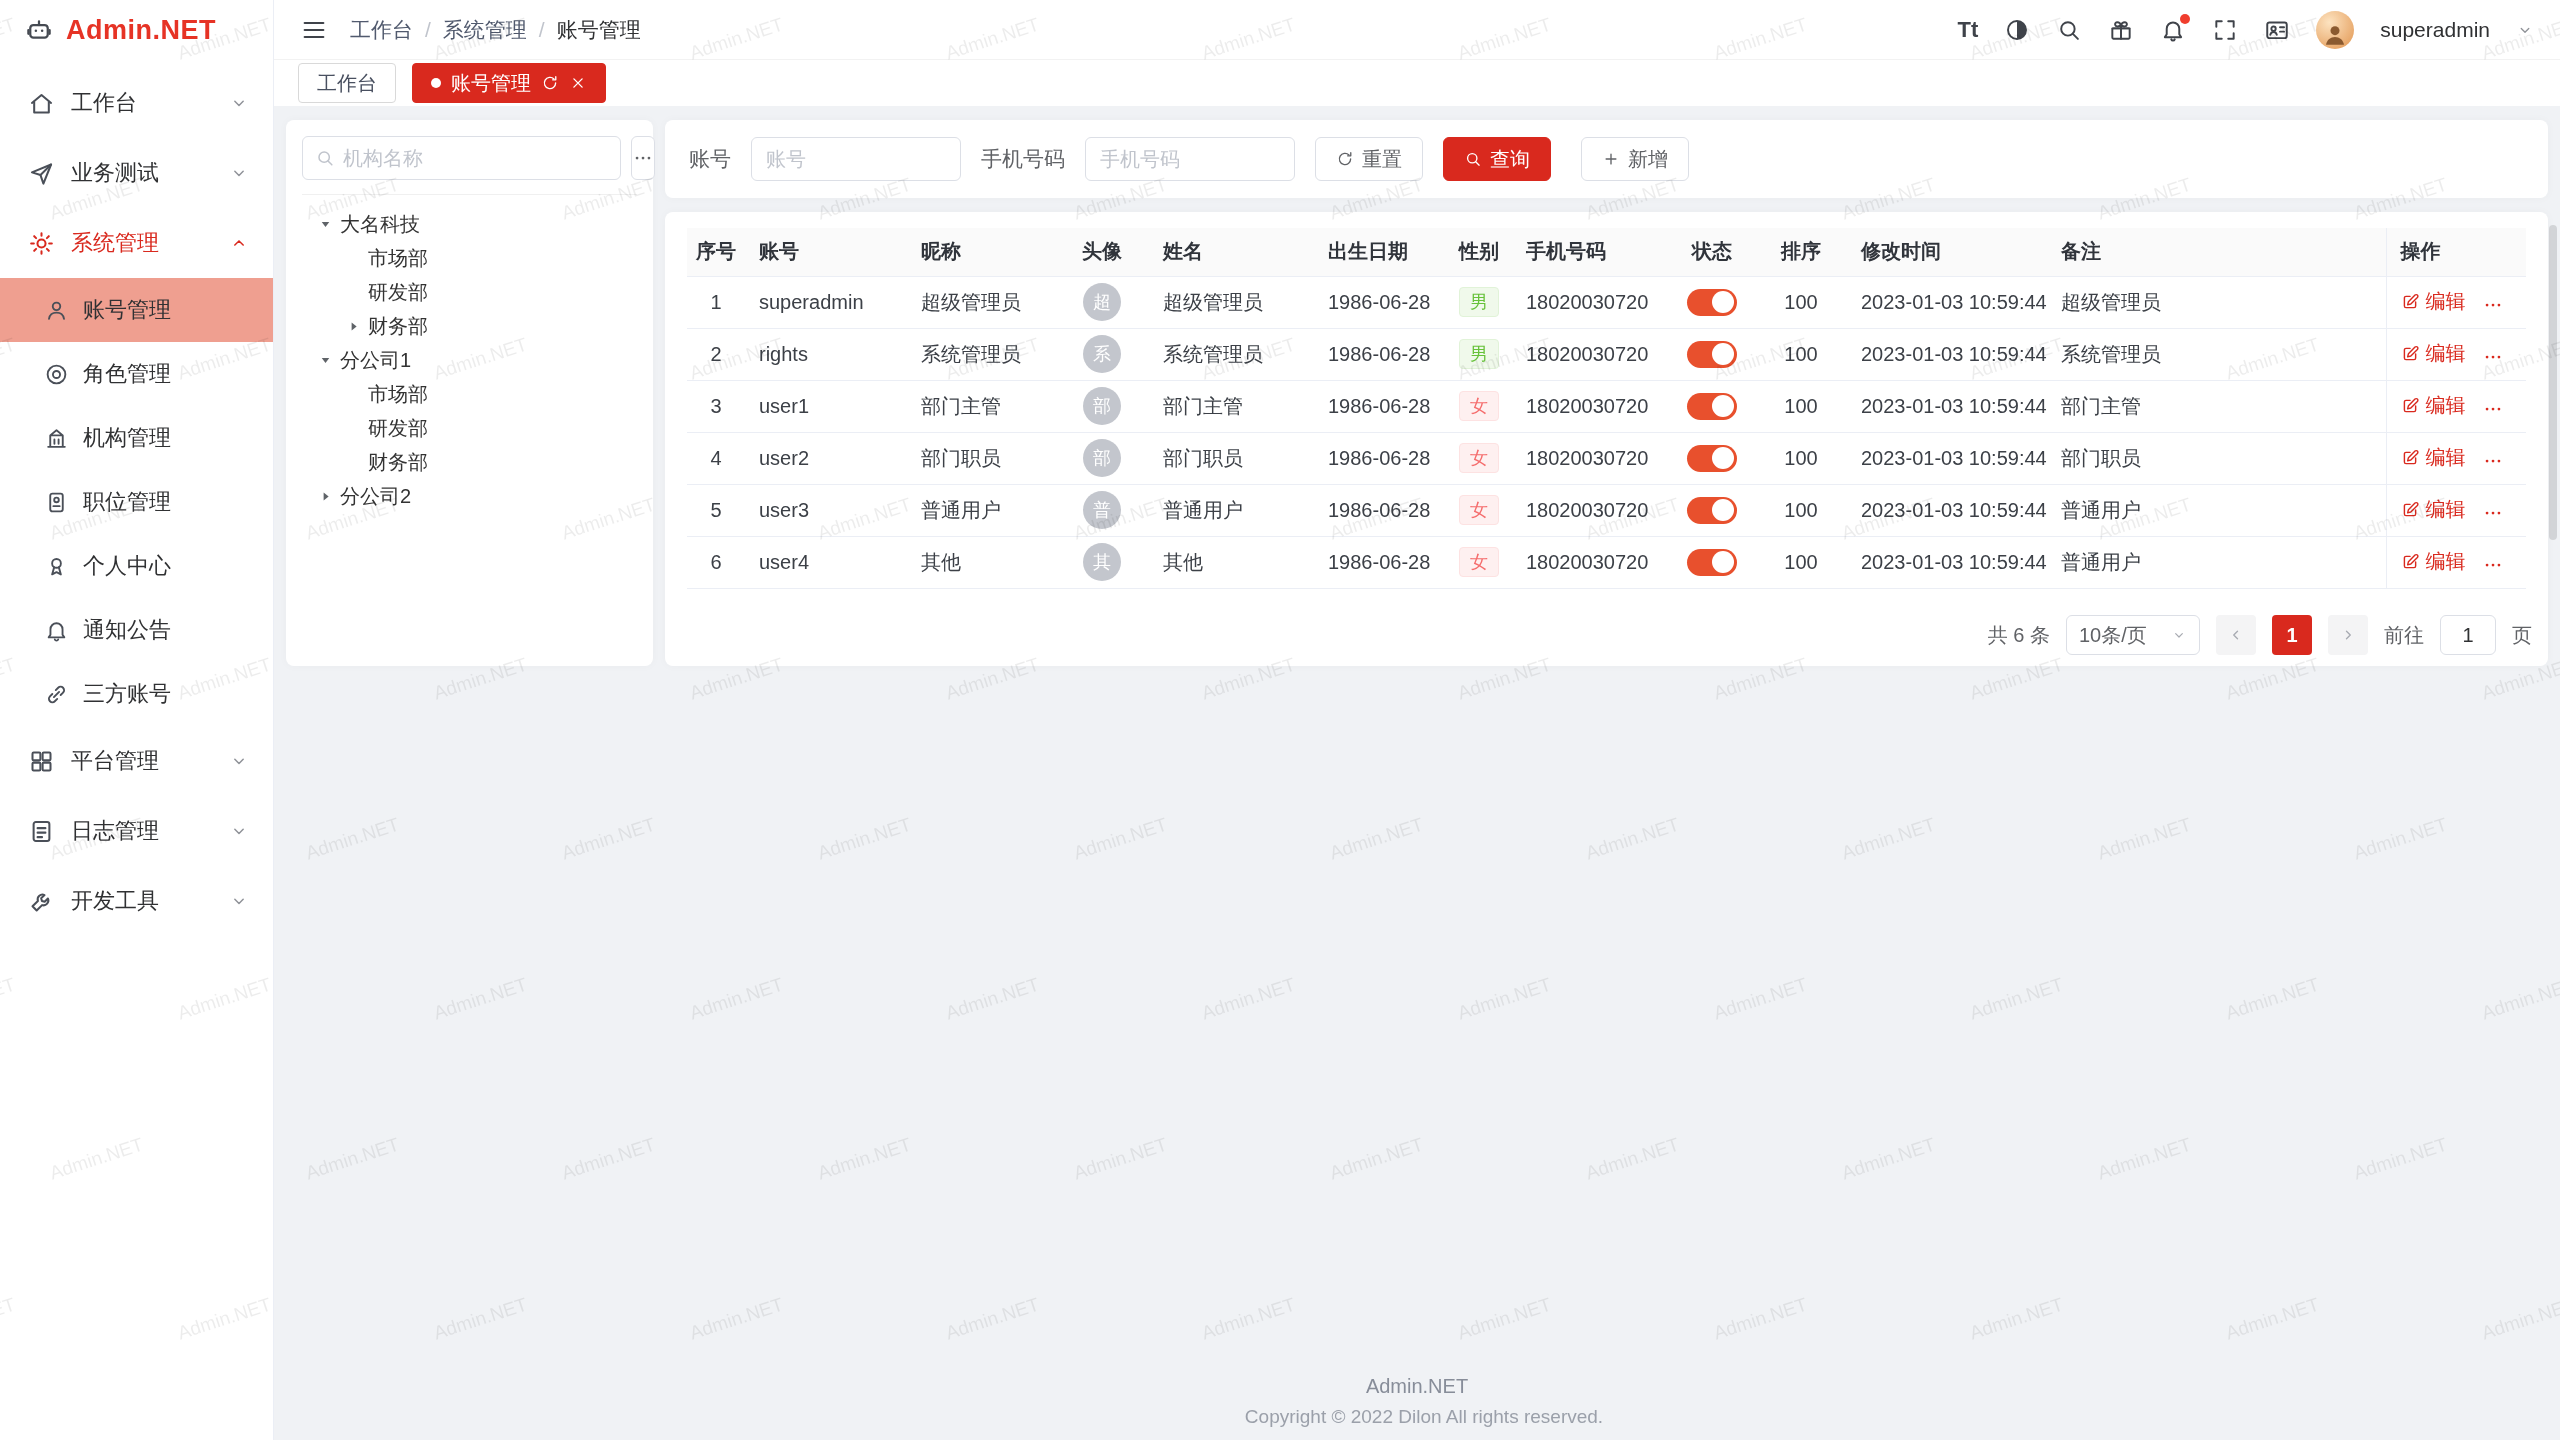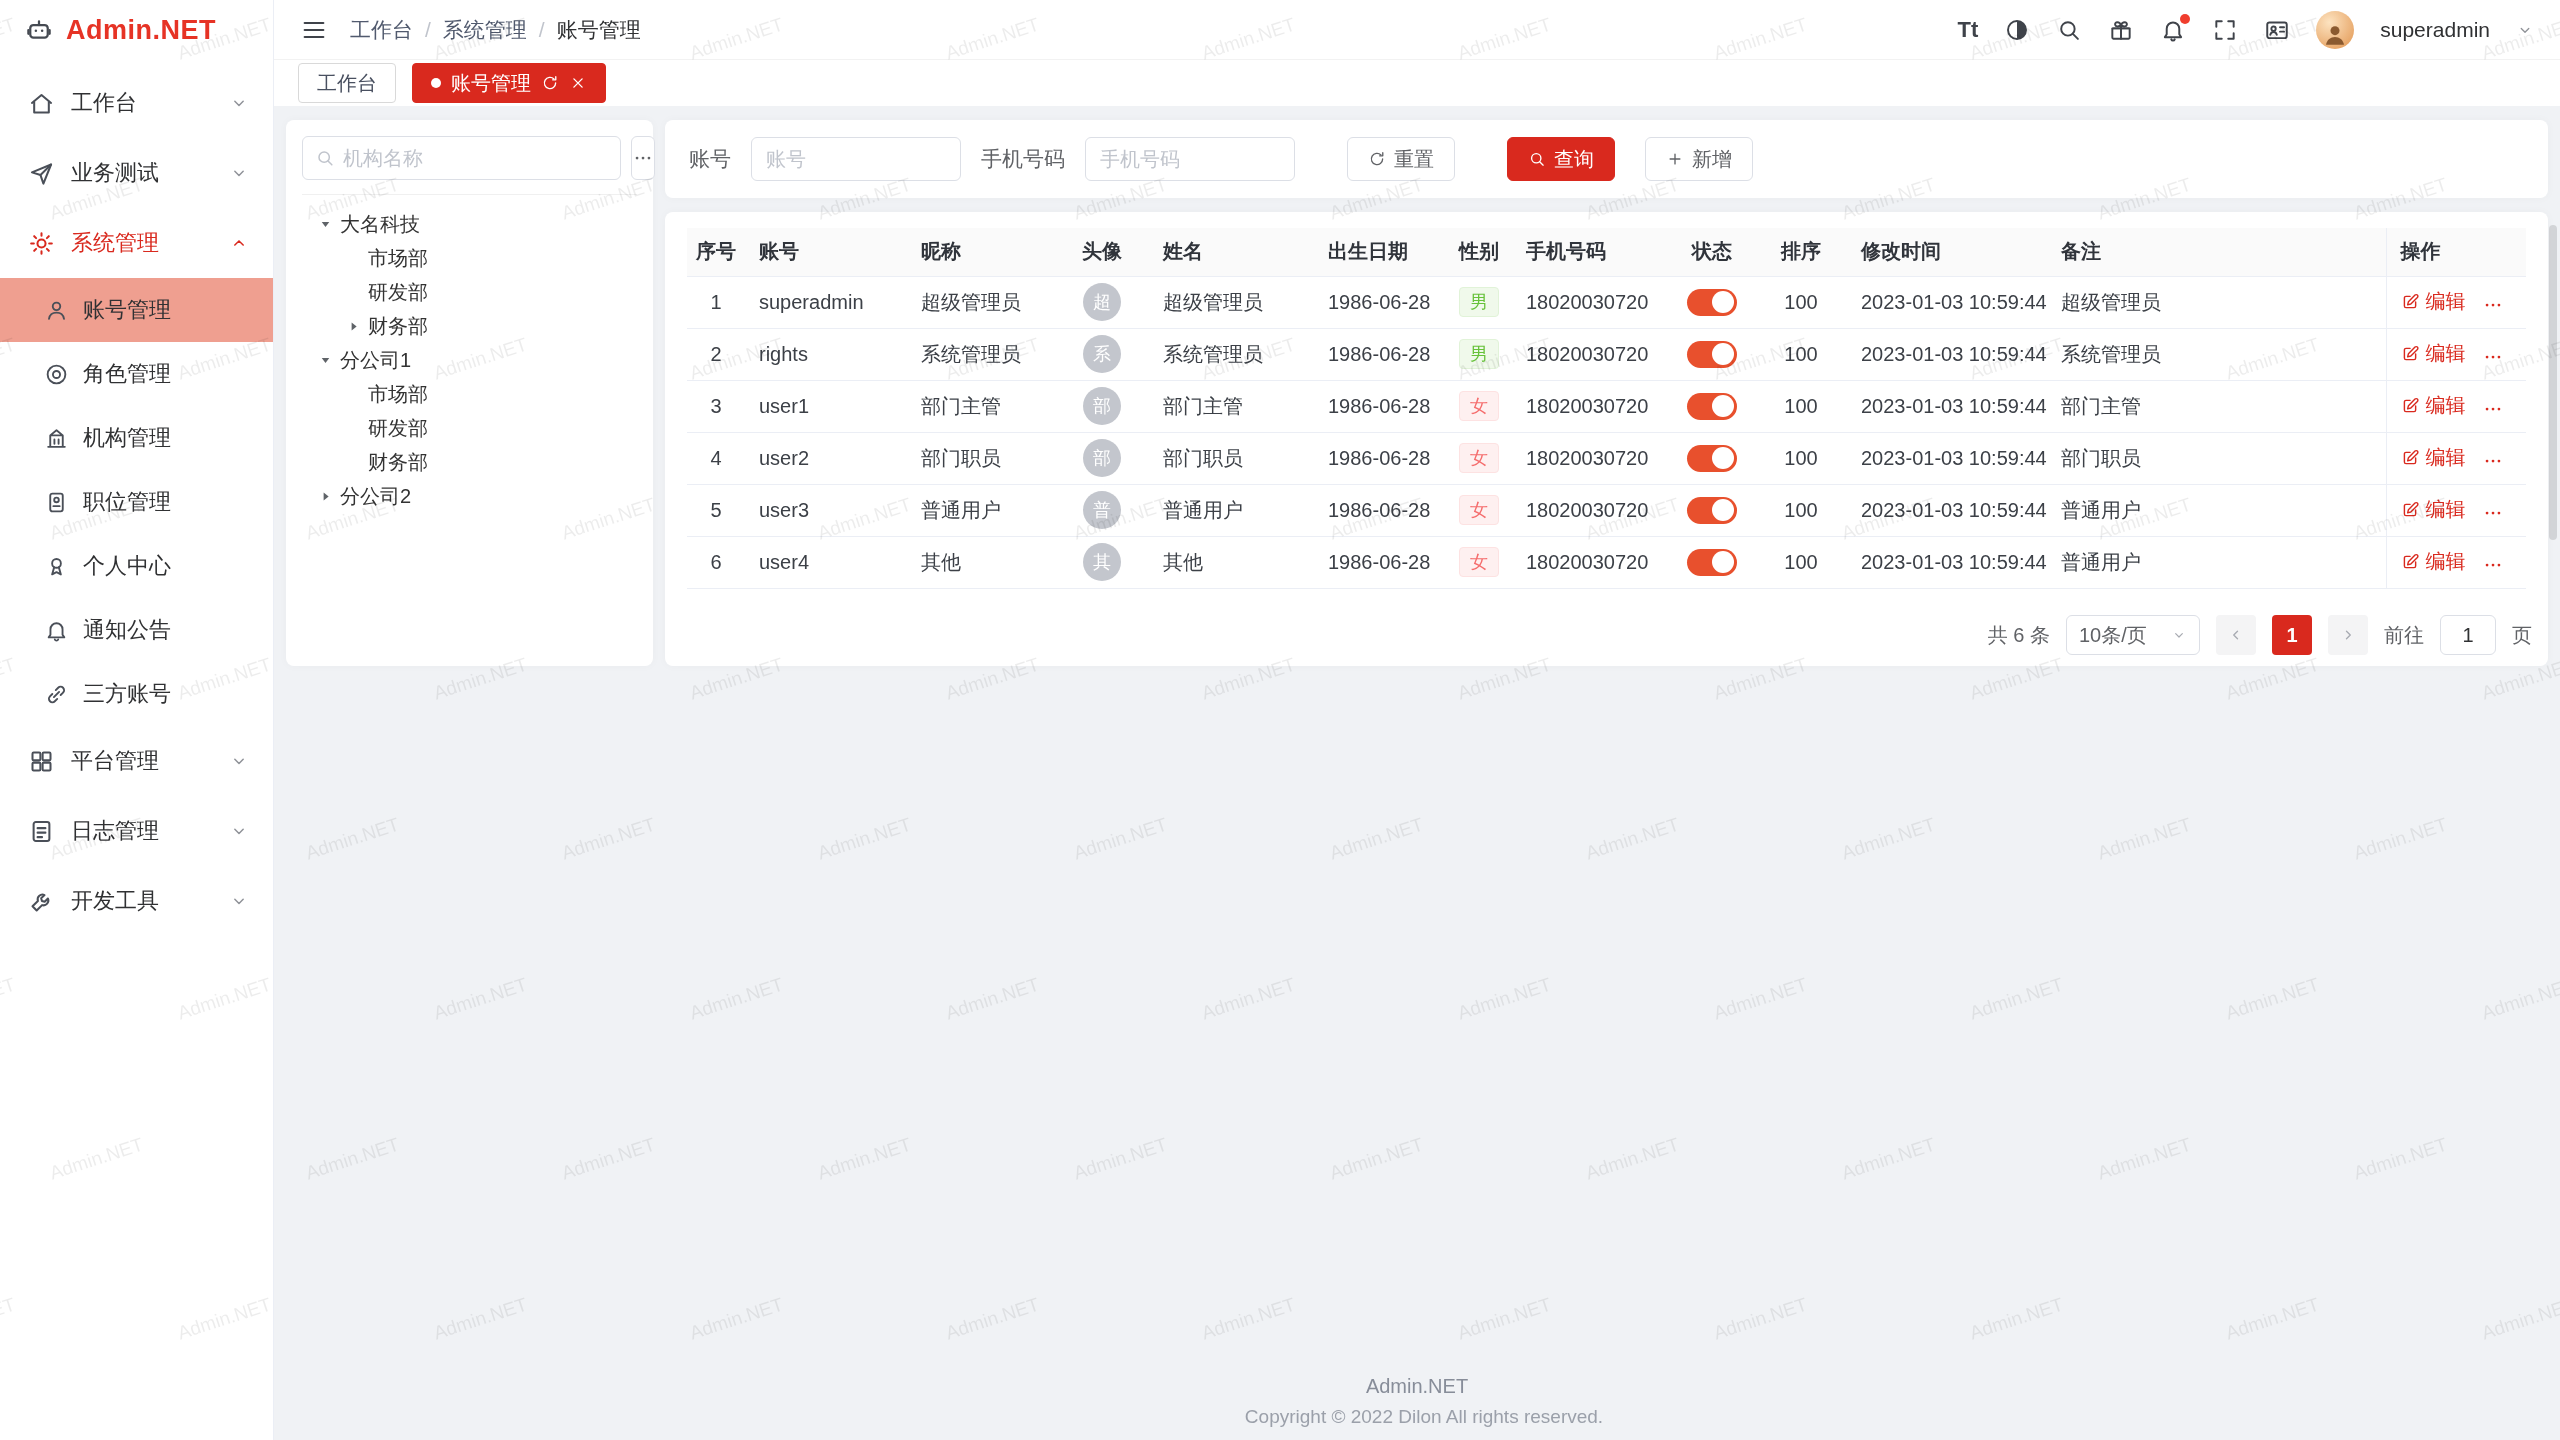--- a/index.html
+++ b/index.html
@@ -81,21 +81,21 @@
   .tree-row.d1 { padding-left:44px; }
 
   
   .right-col { flex:1; min-width:0; display:flex; flex-direction:column; gap:14px; }
 
   
   .query-card { height:78px; display:flex; align-items:center; gap:20px; padding:0 24px; }
   .q-label { font-size:21px; color:#606266; }
   .q-input { width:210px; height:44px; border:1px solid #dcdfe6; border-radius:6px; padding:0 14px; font-size:20px; font-family:inherit; color:#303133; outline:none; }
   .q-input::placeholder { color:#c0c4cc; }
-  .btn { height:44px; display:inline-flex; align-items:center; gap:8px; padding:0 20px; border-radius:6px; font-size:20px; cursor:pointer; font-family:inherit;margin-left:32px; }
+  .btn { height:44px; display:inline-flex; align-items:center; gap:8px; padding:0 20px; border-radius:6px; font-size:20px; cursor:pointer; font-family:inherit; }
   .btn .icon { width:18px; height:18px; }
   .btn.plain { background:#fff; border:1px solid #dcdfe6; color:#606266; }
   .btn.primary { background:var(--primary); border:1px solid var(--primary); color:#fff; }
   .btn.add { margin-left:10px; }
 
   
   .table-card { height:454px; padding:16px 22px 0; position:relative; }
   table.user-table { width:100%; border-collapse:collapse; table-layout:fixed; font-size:20px; }
   .user-table th { height:48px; background:#fafafa; color:#30343b; font-weight:600; border-bottom:1px solid #ebeef5; text-align:left; padding:0 14px; white-space:nowrap; }
   .user-table td { height:52px; border-bottom:1px solid #ebeef5; padding:0 14px; color:#3c4047; white-space:nowrap; overflow:hidden; }

